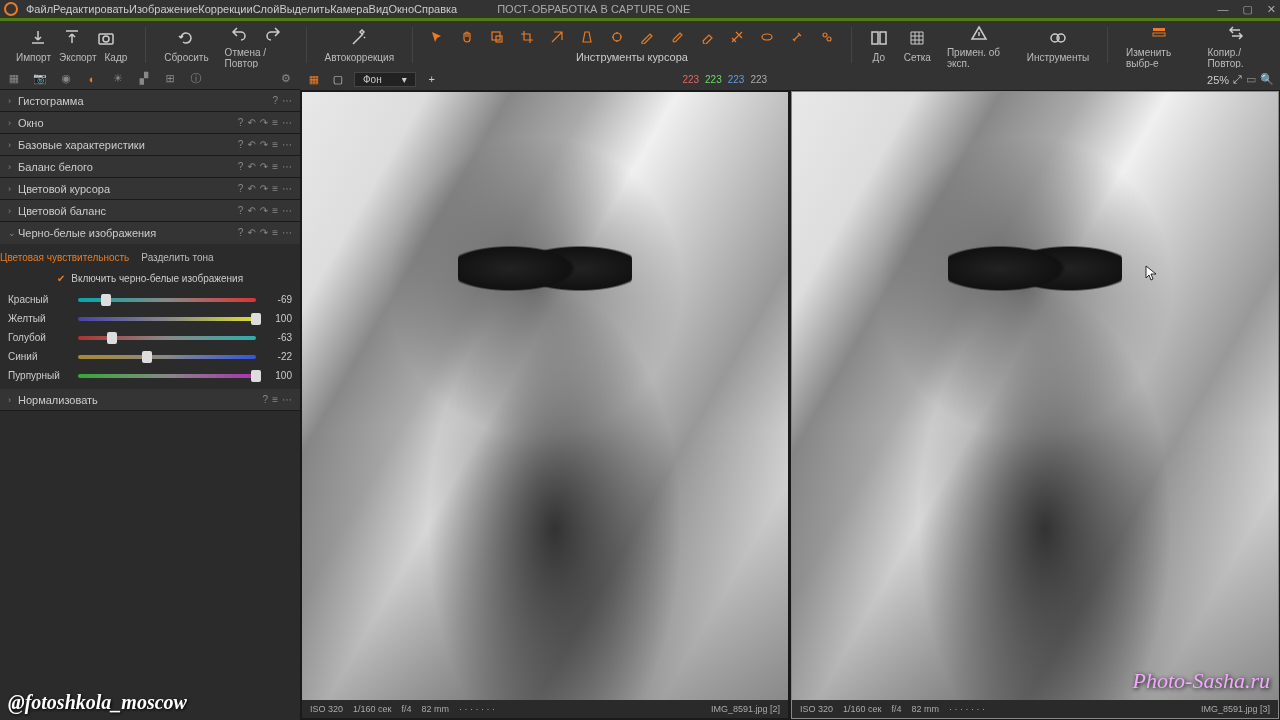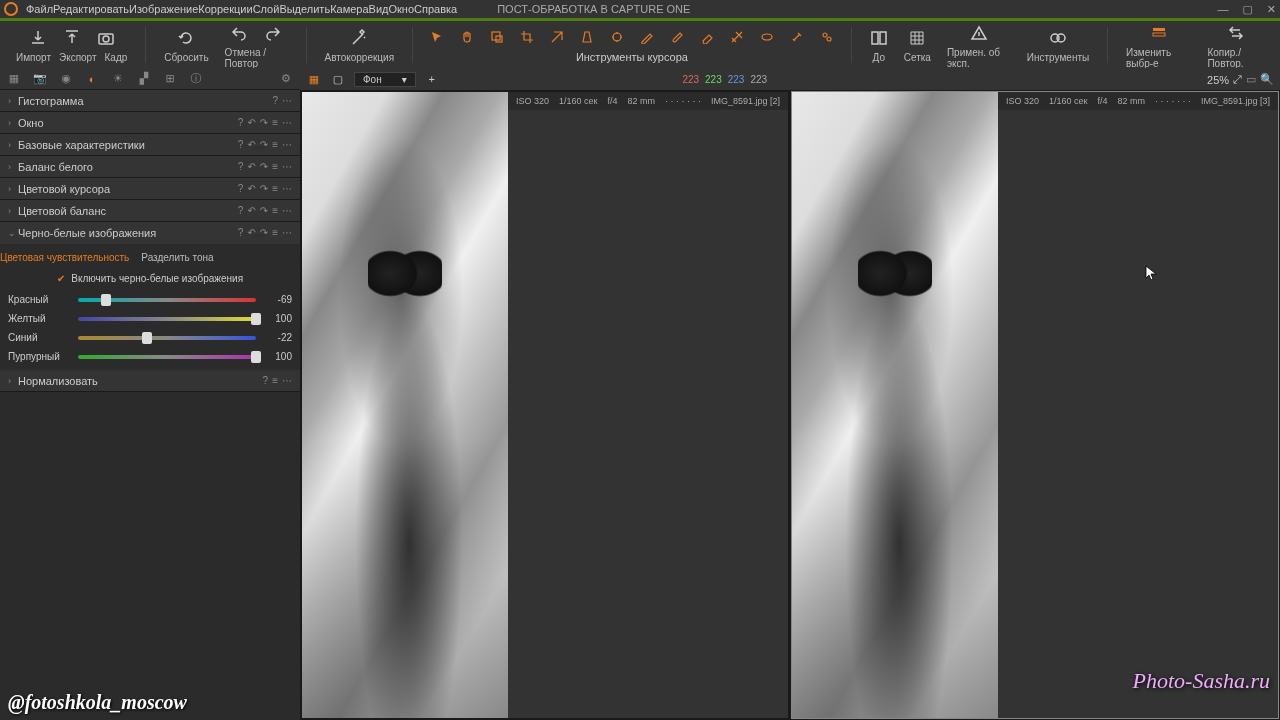--- a/index.html
+++ b/index.html
@@ -47,21 +47,21 @@
 .slider.blue{background:linear-gradient(90deg,#a83,#888,#35d)}
 .slider.magenta{background:linear-gradient(90deg,#3a3,#888,#a3a)}
 .viewer{flex:1;display:flex;flex-direction:column;background:#1a1a1a}
 .viewer-tb{height:22px;background:#333;display:flex;align-items:center;padding:0 6px;gap:8px;font-size:11px}
 .vtb-l{display:flex;align-items:center;gap:8px}
 .vtb-icon{width:16px;height:16px;display:flex;align-items:center;justify-content:center;color:#e87b24}
 .layer-sel{background:#222;border:1px solid #444;padding:1px 8px;font-size:10px;color:#ccc;display:flex;align-items:center;gap:20px}
 .rgb-vals{margin-left:auto;display:flex;gap:6px;font-size:10px;position:absolute;left:50%;transform:translateX(50%)}
 .vtb-r{margin-left:auto;display:flex;align-items:flex-end;gap:4px}
 .images{flex:1;display:flex;gap:4px;padding:2px;background:#1a1a1a}
-.img-pane{flex:1;position:relative;background:#333;display:flex;flex-direction:row}
+.img-pane{flex:1;position:relative;background:#333;display:flex;flex-direction:column}
 .img-pane.sel{outline:1px solid #888}
 .photo{flex:1;position:relative;overflow:hidden;background:linear-gradient(120deg,#e8e8e8 0%,#ddd 15%,#888 25%,#aaa 35%,#f0f0f0 45%,#ccc 55%,#999 70%,#ddd 85%,#bbb 100%)}
 .photo::before{content:"";position:absolute;inset:0;background:radial-gradient(ellipse 55% 45% at 48% 32%,rgba(60,60,60,.7) 0%,transparent 55%),radial-gradient(ellipse 40% 60% at 52% 72%,rgba(30,30,30,.85) 0%,transparent 65%),linear-gradient(180deg,transparent 55%,rgba(20,20,20,.3) 100%)}
 .photo::after{content:"";position:absolute;left:32%;top:22%;width:36%;height:14%;background:radial-gradient(ellipse at 30% 50%,#222 0%,#111 35%,transparent 38%),radial-gradient(ellipse at 70% 50%,#222 0%,#111 35%,transparent 38%);border-radius:40%}
 .img-info{height:18px;background:#2a2a2a;display:flex;align-items:center;padding:0 8px;font-size:9px;color:#aaa;gap:10px}
 .img-info .fname{margin-left:auto}
 .watermark-l{position:absolute;left:8px;bottom:6px;font-size:20px;font-style:italic;font-weight:bold;color:#fff;text-shadow:1px 1px 3px #000;font-family:'Brush Script MT',cursive;z-index:10}
 .watermark-r{position:absolute;right:10px;bottom:26px;font-size:22px;font-style:italic;color:#f0abfc;text-shadow:1px 1px 4px #000;font-family:'Brush Script MT',cursive;z-index:10}
 .cursor-ind{position:absolute;left:1145px;top:265px;width:12px;height:16px;z-index:20}
 svg{display:block}
@@ -405,20 +405,27 @@
             <span class="sval">-69</span>
           </div>
           <div class="slider-row">
             <span class="slbl">Желтый</span>
             <div class="slider yellow">
               <div class="thumb" style="left:100%"></div>
             </div>
             <span class="sval">100</span>
           </div>
           <div class="slider-row">
+            <span class="slbl">Голубой</span>
+            <div class="slider cyan">
+              <div class="thumb" style="left:19%"></div>
+            </div>
+            <span class="sval">-63</span>
+          </div>
+          <div class="slider-row">
             <span class="slbl">Синий</span>
             <div class="slider blue">
               <div class="thumb" style="left:39%"></div>
             </div>
             <span class="sval">-22</span>
           </div>
           <div class="slider-row">
             <span class="slbl">Пурпурный</span>
             <div class="slider magenta">
               <div class="thumb" style="left:100%"></div>

